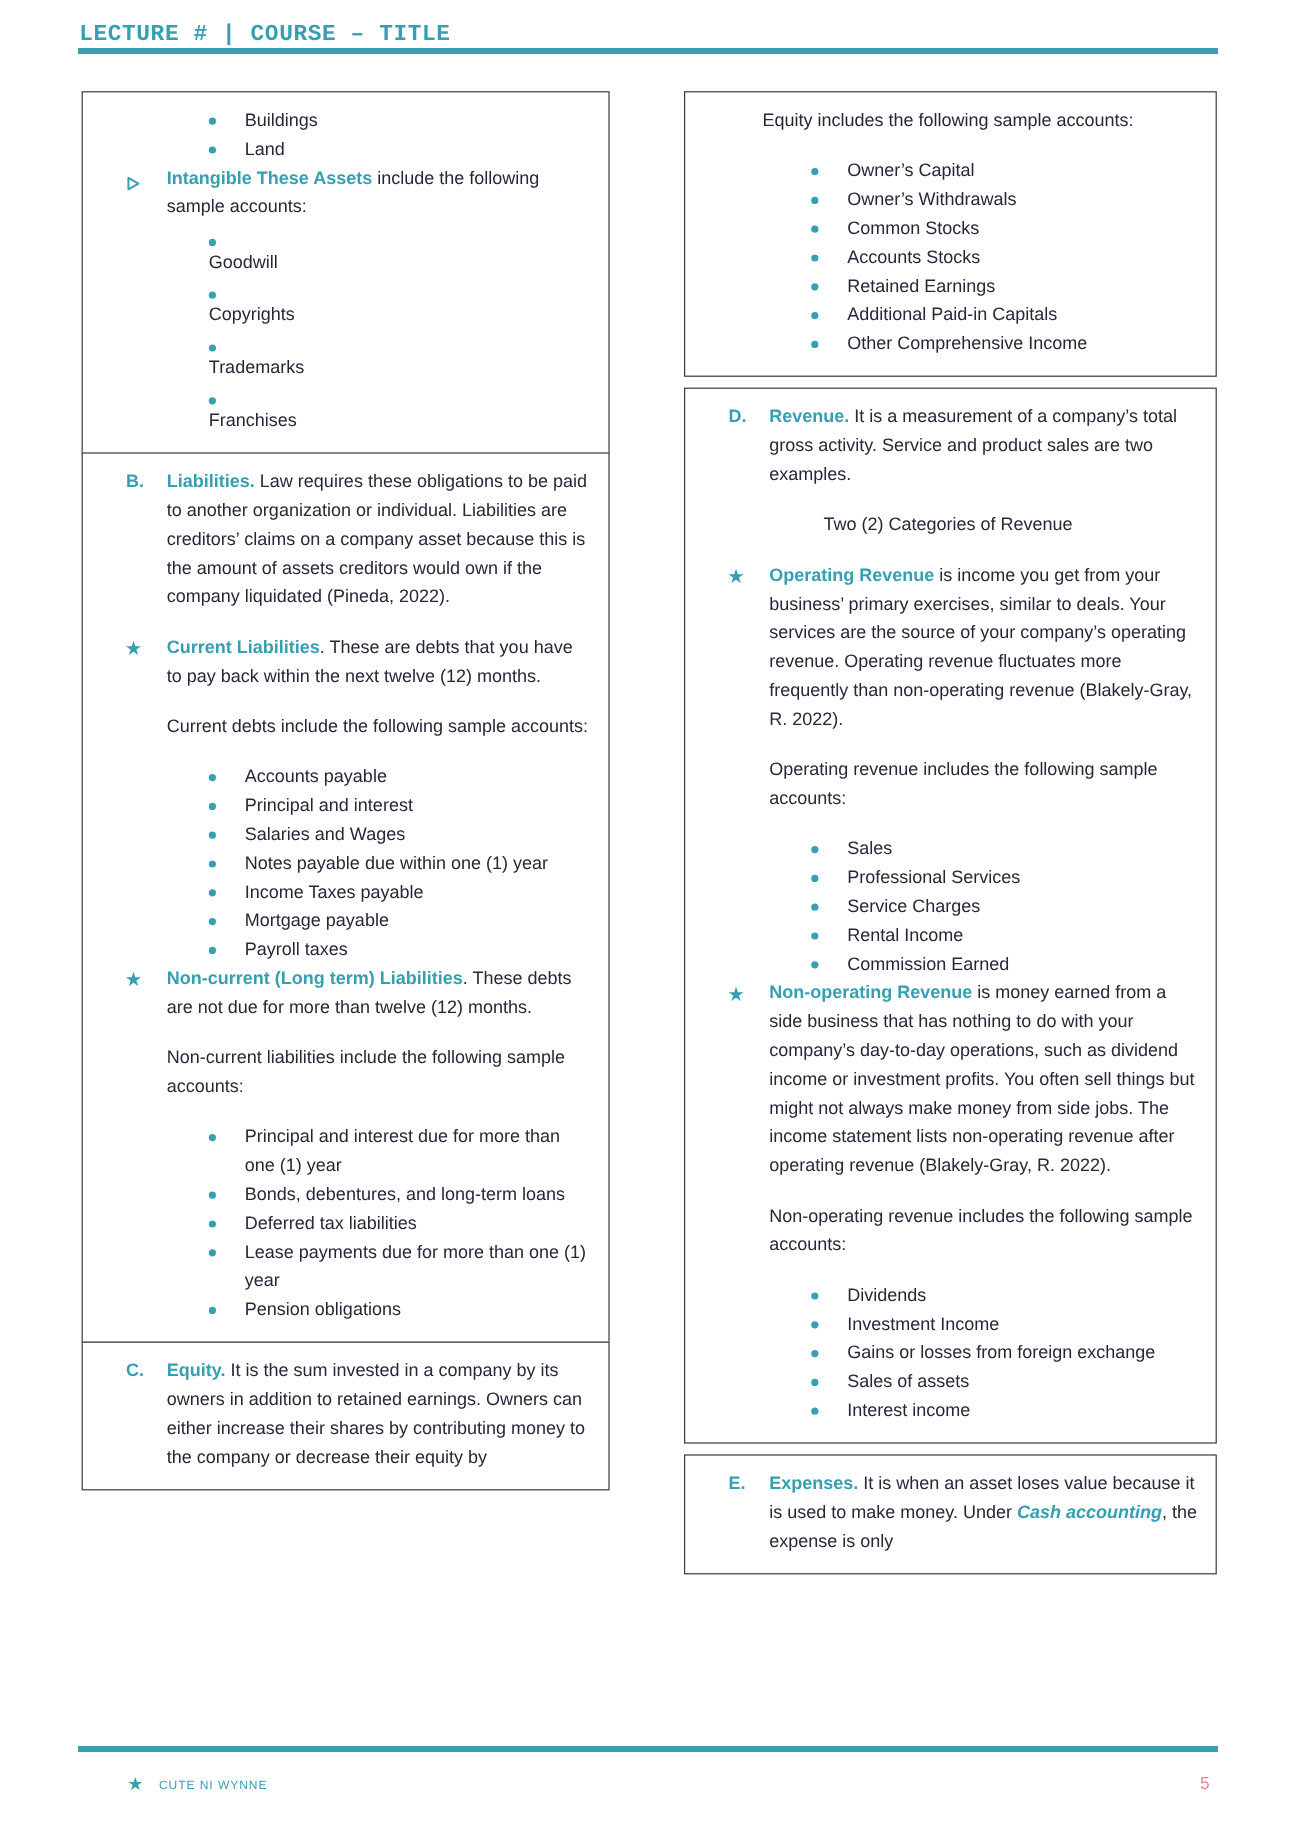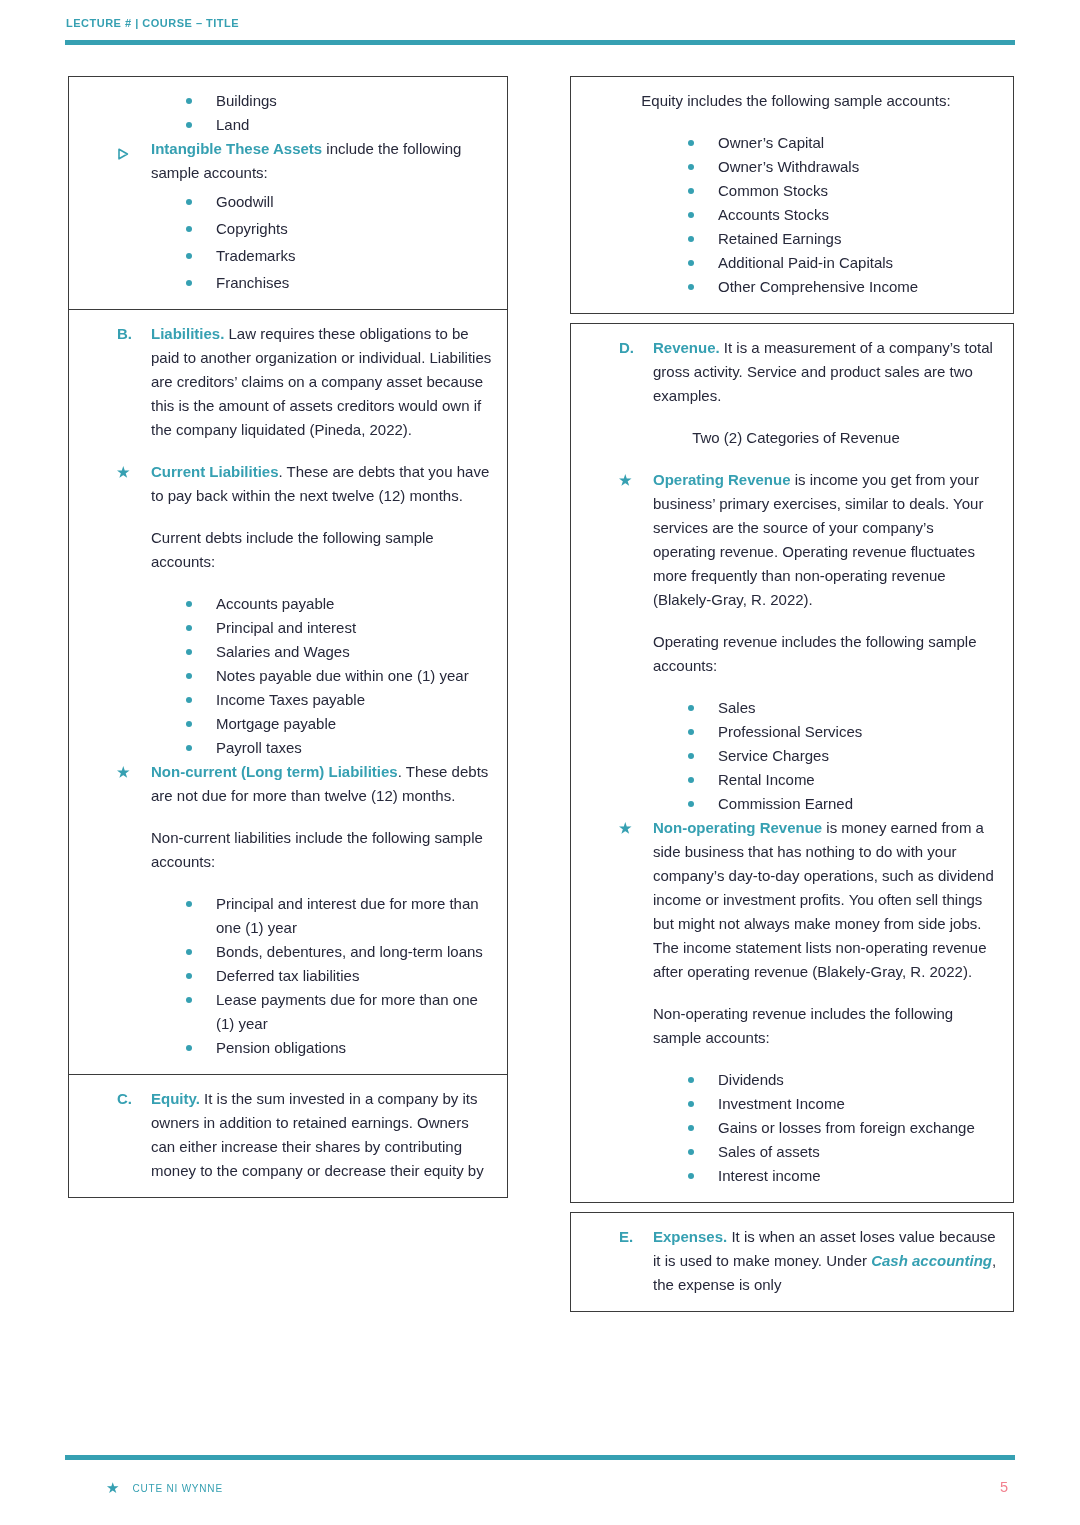--- a/index.html
+++ b/index.html
@@ -3,48 +3,48 @@
 <meta charset="utf-8">
 <style>
   * { margin:0; padding:0; box-sizing:border-box; }
   :root { --accent:#36A0B2; --pagenum:#F2808E; --ink:#26283A; --border:#3B3B3B; }
   html,body { background:#ffffff; }
   .page {
     position:relative; width:1080px; height:1525px; background:#fff; overflow:hidden;
     font-family:"Liberation Sans", sans-serif; color:var(--ink); font-size:15px;
   }
   
-  .hdr-title { position:absolute; left:66px; top:17px; font-size:11px; font-weight:700; letter-spacing:.5px; color:var(--accent); }
+  .hdr-title { position:absolute; left:66px; top:17px; font-size:19px; font-weight:700; letter-spacing:.5px; color:var(--accent);font-family:Liberation Mono, monospace; }
   .hdr-rule  { position:absolute; left:65px; top:40px; width:950px; height:4.5px; background:var(--accent); }
   
   .col { position:absolute; top:76px; }
   .col-left  { left:68px;  width:440px; }
   .col-right { left:570px; width:444px; }
-  .box { border:1.6px solid var(--border); padding:12px 14px 14px 22px; background:#fff; }
+  .box { border:1.6px solid var(--border); padding:12px 14px 14px 10px; background:#fff; }
   .col-left  .box + .box { margin-top:-1.6px; }
   .col-right .box + .box { margin-top:9px; }
   .box > * + * { margin-top:18px; }
   .mt0 { margin-top:0 !important; }
   .mt2 { margin-top:3px !important; }
   p, li, .txt { line-height:24px; }
   .lead { color:var(--accent); font-weight:700; }
   .lead.italic { font-style:italic; }
   
   .hang { display:flex; align-items:flex-start; margin-left:26px; }
   .marker { flex:none; width:34px; line-height:24px; font-weight:700; color:var(--accent); }
   .marker.star { font-size:14px; }
   .marker.arrow-marker { padding-top:6px; }
   .txt { flex:1 1 auto; }
   
   .para.flush  { margin-left:0;text-align:center; }
   .para.indent { margin-left:60px; }
   
   ul.bullets { list-style:none; margin-left:95px; }
   ul.bullets li { display:flex; align-items:flex-start; }
-  ul.bullets.loose li { line-height:27px; }
+  ul.bullets.loose li { line-height:27px;flex-direction:column; }
   .dot { flex:none; width:6px; height:6px; border-radius:50%; background:var(--accent); margin:9px 24px 0 0; }
   .loose .dot { margin-top:11px; }
   .li-text { flex:1 1 auto; }
   
   .footer-rule { position:absolute; left:65px; top:1455px; width:950px; height:4.5px; background:var(--accent); }
   .footer { position:absolute; left:106px; top:1479px; display:flex; align-items:center; gap:13px; color:var(--accent); }
   .footer-star  { font-size:15px; line-height:18px; }
   .footer-brand { font-size:10px; letter-spacing:.8px; }
   .page-num { position:absolute; right:72px; top:1479px; color:var(--pagenum); font-size:14.5px; }
 </style>

